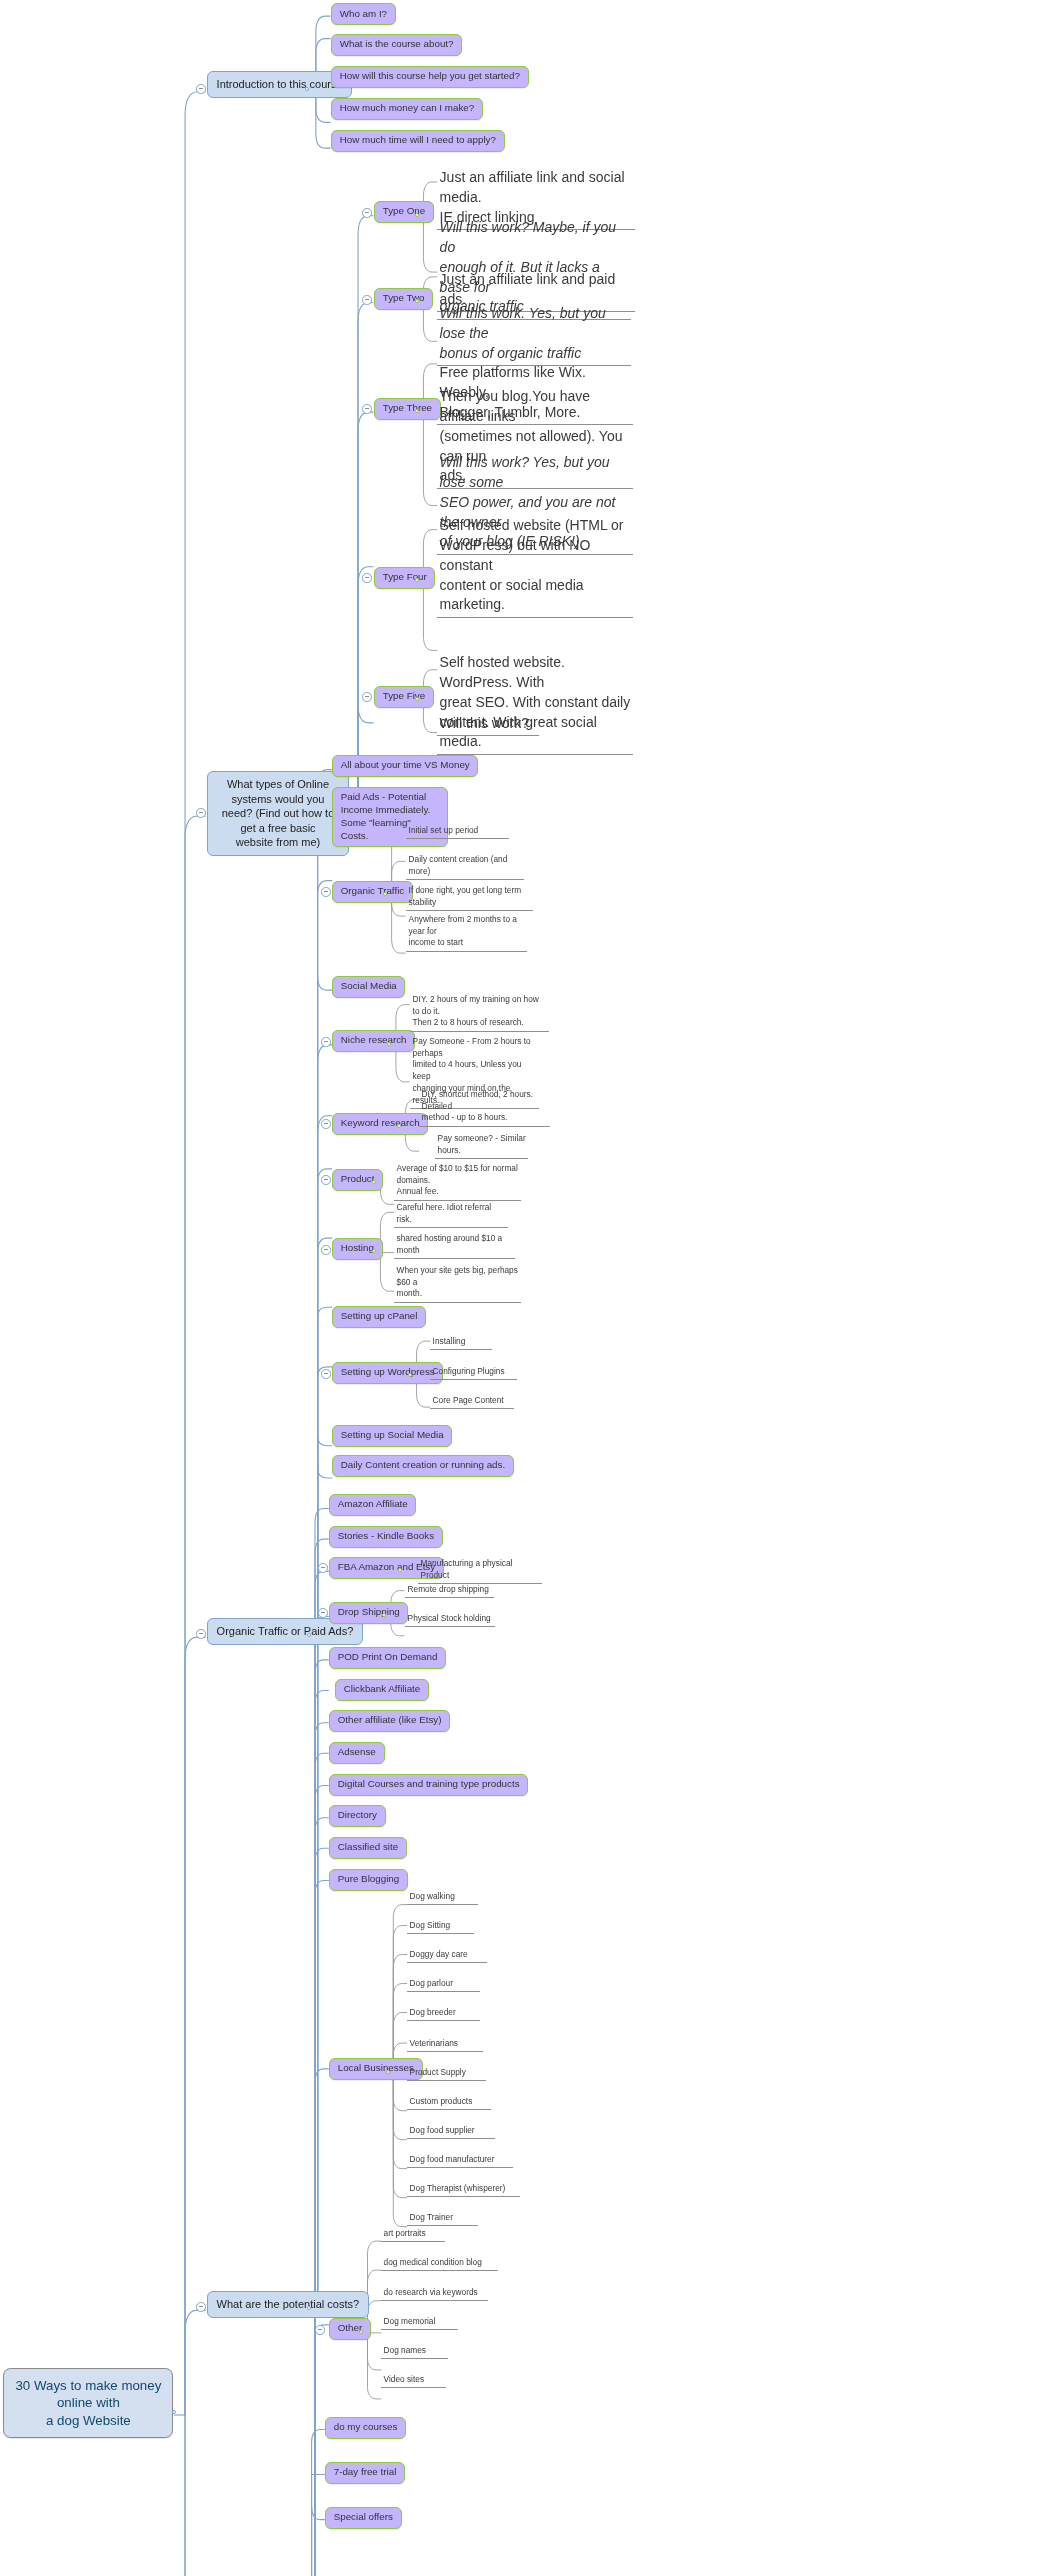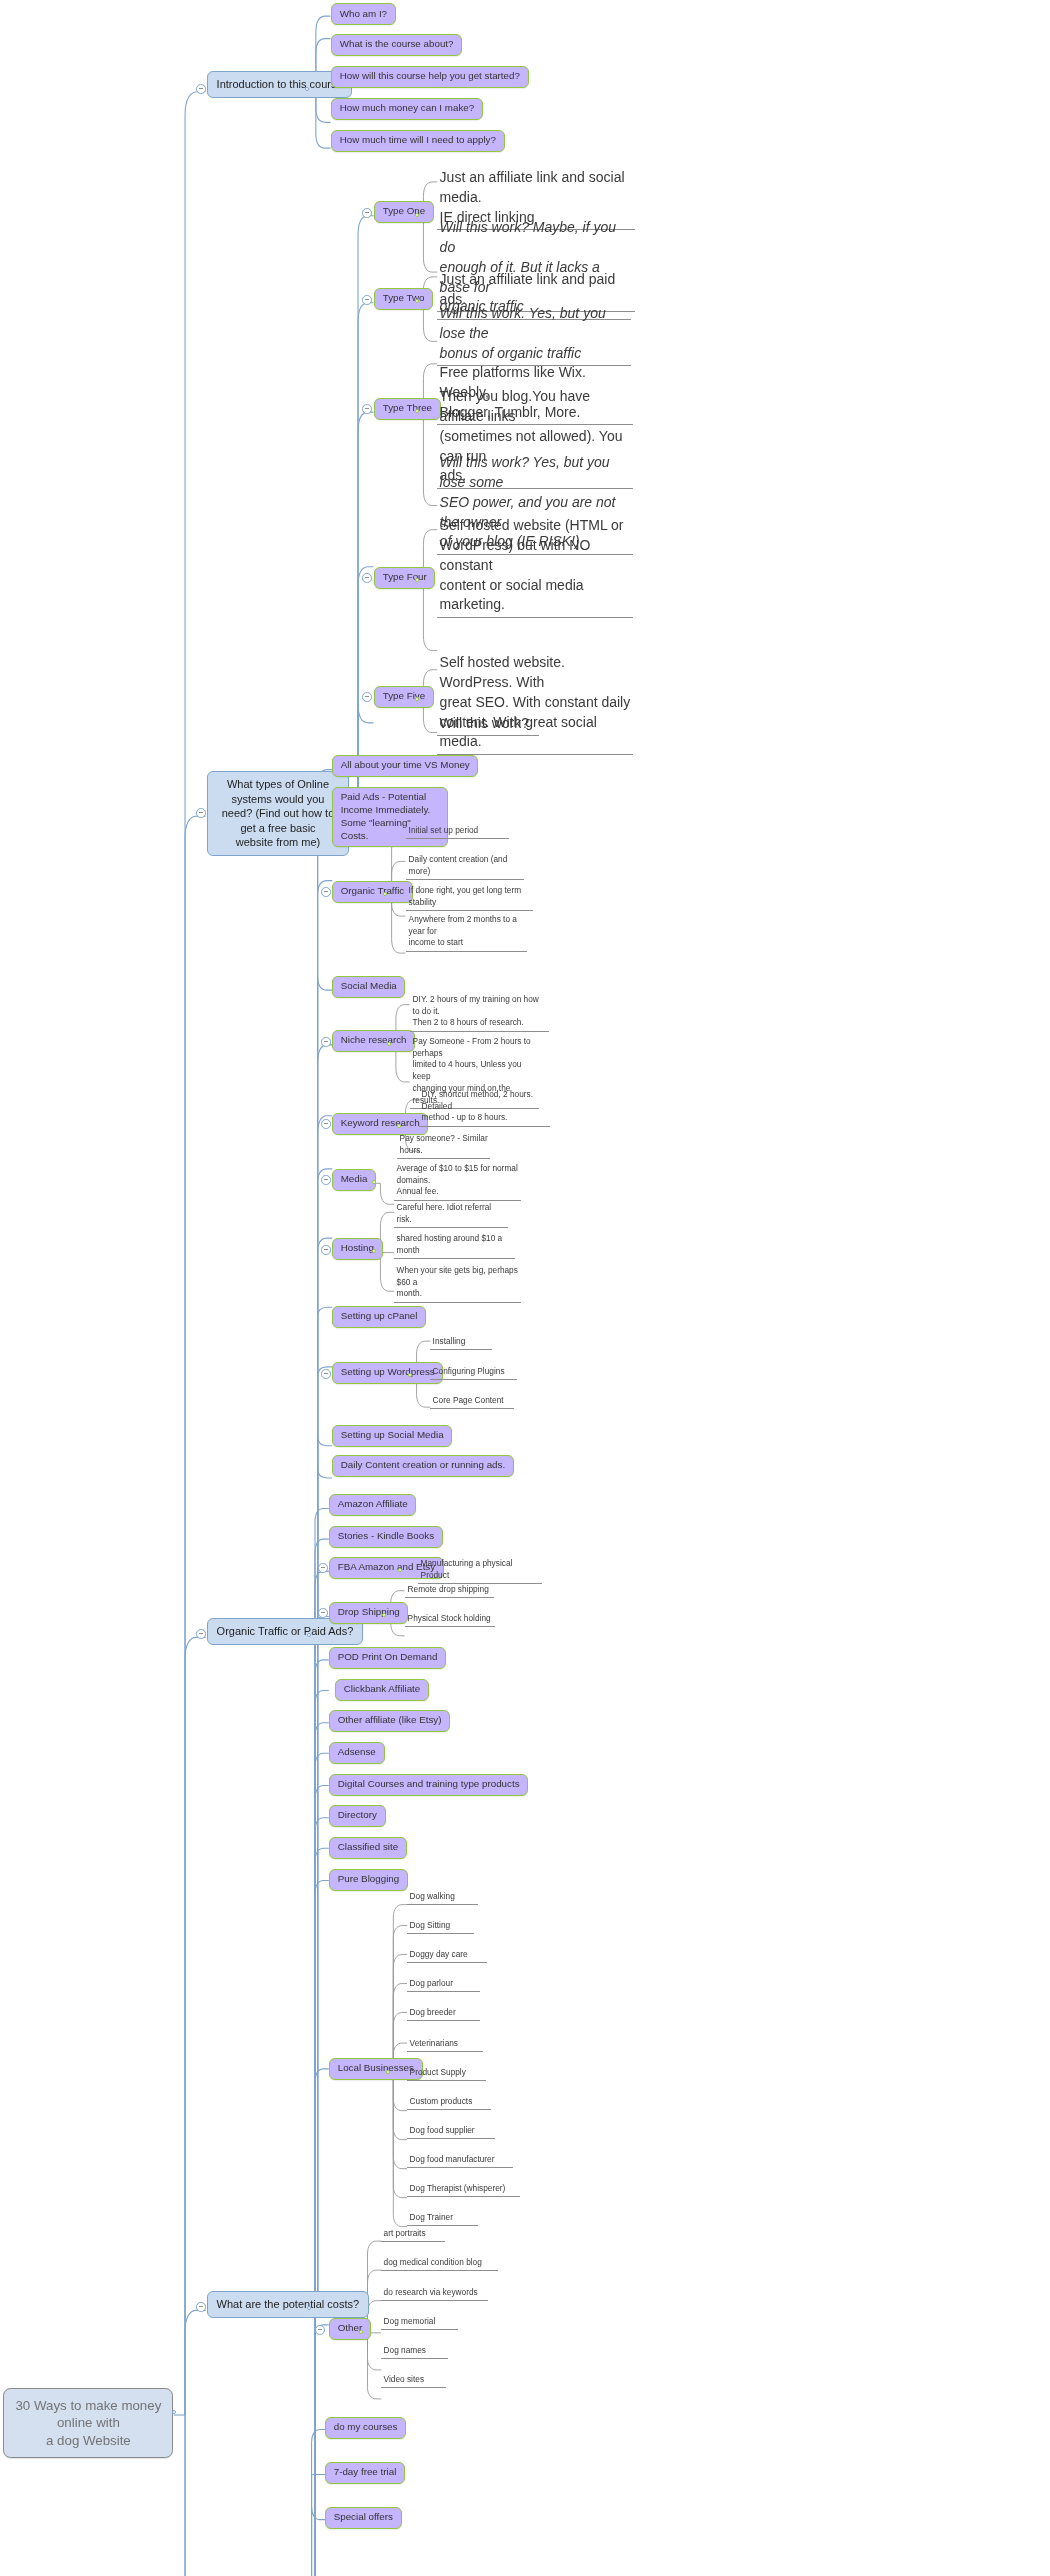--- a/index.html
+++ b/index.html
@@ -20,27 +20,26 @@
   .box {
     border-radius:6px;
     padding:3.4px 7.7px;
     line-height:1.32;
     white-space:pre-line;
   }
   
   .root .box {
     background:#d4e0f0;
     border:0.9px solid #8a8a8a;
-    color:#737373;
+    color:#0c4a6e;
     font-size:13.3px;
     text-align:center;
     border-radius:7.7px;
     padding:7.7px 10.3px;
     box-shadow:0 0.9px 0.9px rgba(0,0,0,.10);
-    margin-top:20px;
   }
   
   .lvl1 .box {
     background:#ccdcf0;
     border:0.9px solid #7fa4cc;
     color:#1d1d1d;
     font-size:11px;
     text-align:center;
     padding:5.2px 8.6px;
   }
@@ -421,27 +420,27 @@
 
   <span class="tog blue" style="left: 321px; top: 1119px;"></span>
   <div class="node green" style="left: 332px; top: 1113px;">
     <div class="box">Keyword research</div>
   </div>
   <span class="dot green" style="left: 397px; top: 1124px;"></span>
   <div class="node leaf small" style="left: 419px; top: 1088px; width: 131px;">
     <div class="box" style="width:131px;">DIY, shortcut method, 2 hours. Detailed
 method - up to 8 hours.</div>
   </div>
-  <div class="node leaf small" style="left: 397px; top: 1132px; width: 93px; align-items: flex-end;">
+  <div class="node leaf small" style="left: 435px; top: 1132px; width: 93px; align-items: flex-end;">
     <div class="box" style="width:93px;">Pay someone? - Similar hours.</div>
   </div>
 
   <span class="tog blue" style="left: 321px; top: 1175px;"></span>
   <div class="node green" style="left: 332px; top: 1169px;">
-    <div class="box">Media</div>
+    <div class="box">Product</div>
   </div>
   <span class="dot green" style="left: 372px; top: 1180px;"></span>
   <div class="node leaf small" style="left: 394px; top: 1162px; width: 127px;">
     <div class="box" style="width:127px;">Average of $10 to $15 for normal domains.
 Annual fee.</div>
   </div>
 
   <span class="tog blue" style="left: 321px; top: 1245px;"></span>
   <div class="node green" style="left: 332px; top: 1238px;">
     <div class="box">Hosting</div>

